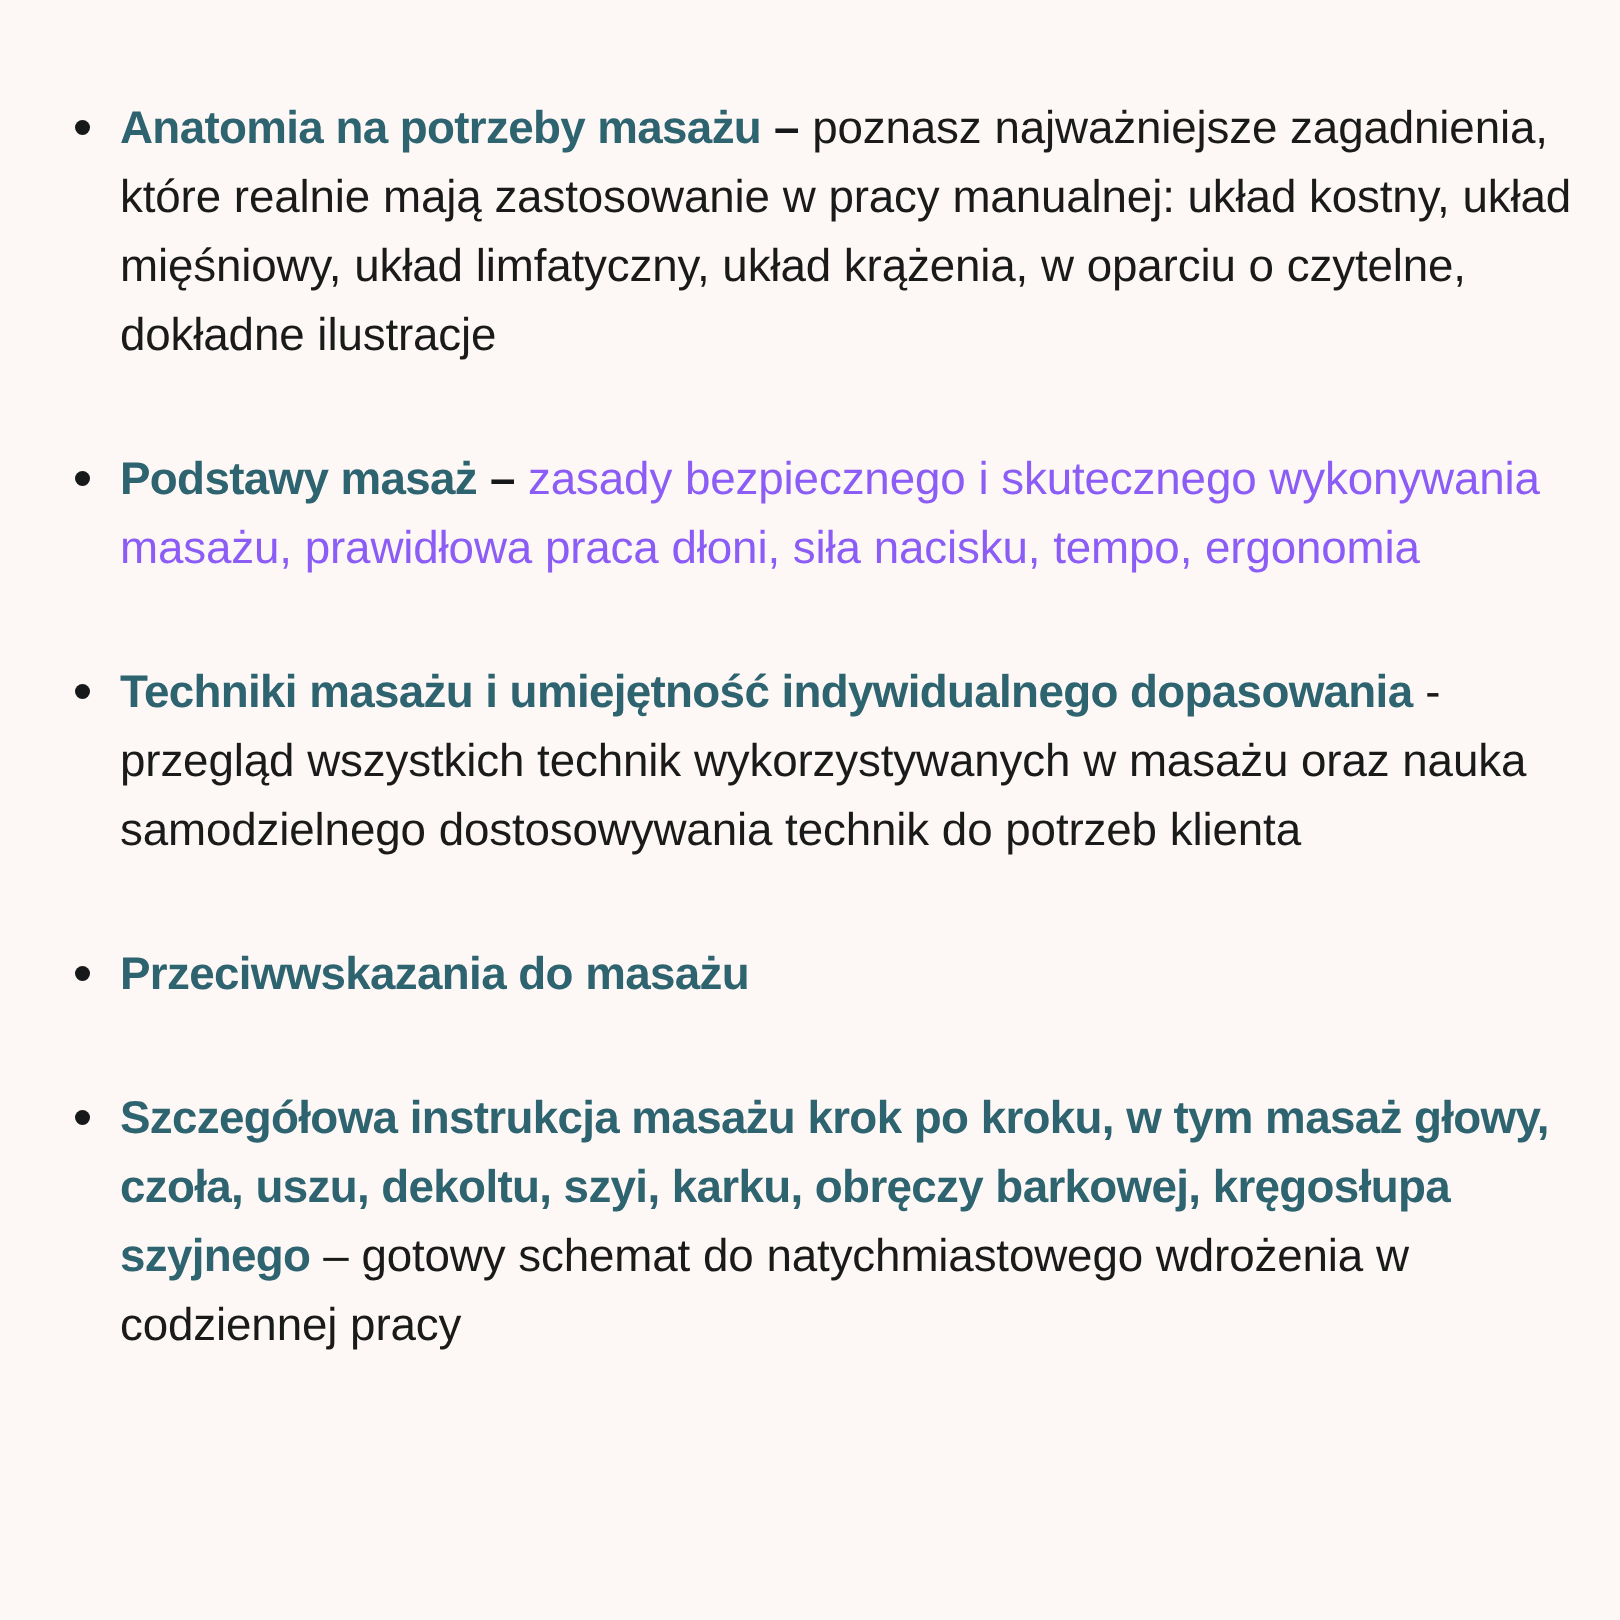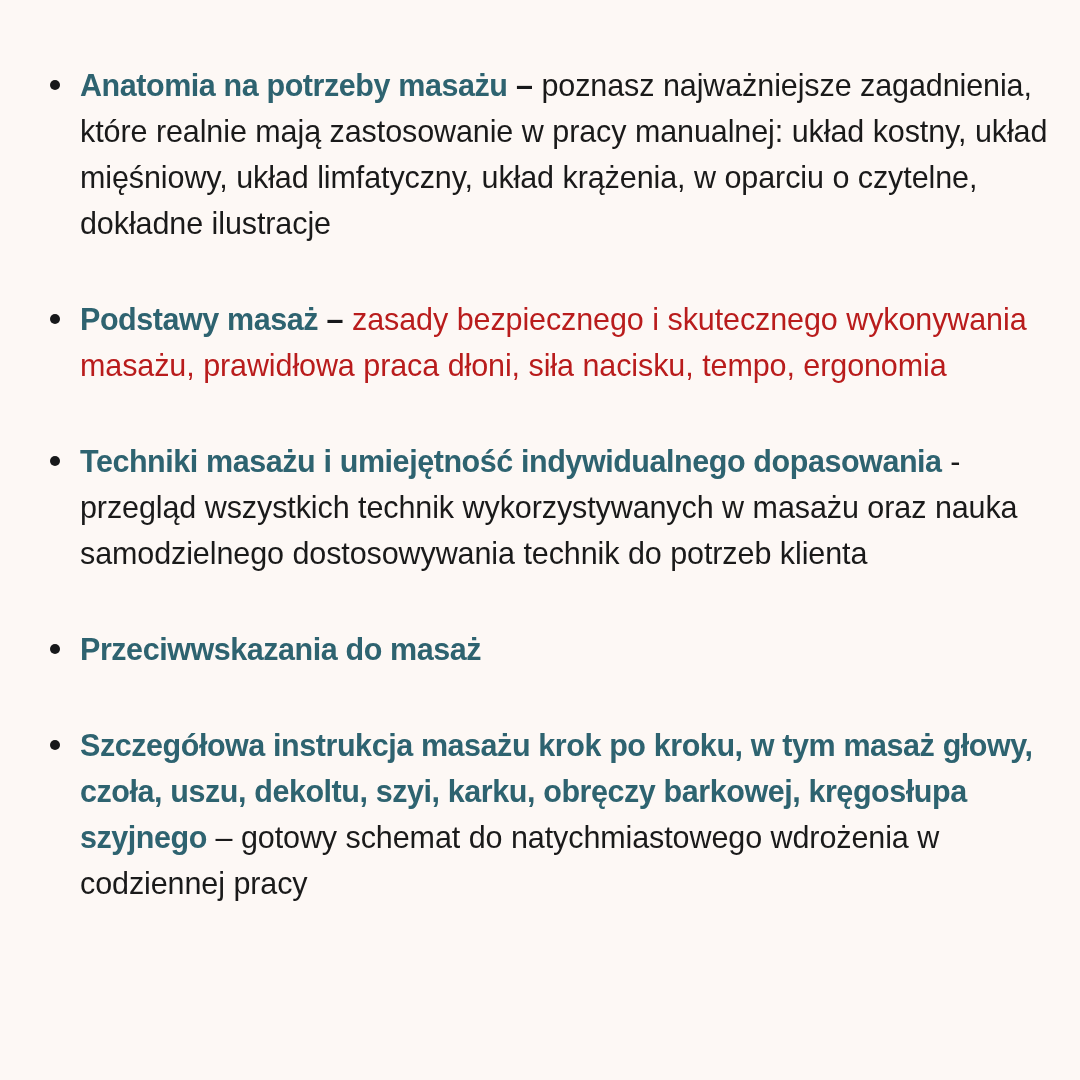--- a/index.html
+++ b/index.html
@@ -70,17 +70,17 @@
   .sep-thin {
     font-weight: normal;
     color: #1a1a1a;
   }
 </style>
 </head>
 <body style="background: rgb(253, 248, 245);">
 
 <ul id="bullet-list">
     <li class="bullet-item"><span class="bullet-marker" style="background: rgb(23, 24, 26);"></span><span class="lead" style="color: rgb(46, 99, 112);">Anatomia na potrzeby masażu</span> <span class="sep-bold">–</span> <span class="rest" style="color: rgb(26, 26, 26);">poznasz najważniejsze zagadnienia, które realnie mają zastosowanie w pracy manualnej: układ kostny, układ mięśniowy, układ limfatyczny, układ krążenia, w oparciu o czytelne, dokładne ilustracje</span></li>
-    <li class="bullet-item"><span class="bullet-marker" style="background: rgb(23, 24, 26);"></span><span class="lead" style="color: rgb(46, 99, 112);">Podstawy masaż</span> <span class="sep-bold">–</span> <span class="rest" style="color: #b91c1c;">zasady bezpiecznego i skutecznego wykonywania masażu, prawidłowa praca dłoni, siła nacisku, tempo, ergonomia</span></li>
+    <li class="bullet-item"><span class="bullet-marker" style="background: rgb(23, 24, 26);"></span><span class="lead" style="color: rgb(46, 99, 112);">Podstawy masaż</span> <span class="sep-bold">–</span> <span class="rest" style="color: #8b5cf6;">zasady bezpiecznego i skutecznego wykonywania masażu, prawidłowa praca dłoni, siła nacisku, tempo, ergonomia</span></li>
     <li class="bullet-item"><span class="bullet-marker" style="background: rgb(23, 24, 26);"></span><span class="lead" style="color: rgb(46, 99, 112);">Techniki masażu i umiejętność indywidualnego dopasowania</span> <span class="sep-thin">-</span> <span class="rest" style="color: rgb(26, 26, 26);">przegląd wszystkich technik wykorzystywanych w masażu oraz nauka samodzielnego dostosowywania technik do potrzeb klienta</span></li>
-    <li class="bullet-item"><span class="bullet-marker" style="background: rgb(23, 24, 26);"></span><span class="lead" style="color: rgb(46, 99, 112);">Przeciwwskazania do masaż</span></li>
+    <li class="bullet-item"><span class="bullet-marker" style="background: rgb(23, 24, 26);"></span><span class="lead" style="color: rgb(46, 99, 112);">Przeciwwskazania do masażu</span></li>
     <li class="bullet-item"><span class="bullet-marker" style="background: rgb(23, 24, 26);"></span><span class="lead" style="color: rgb(46, 99, 112);"> Szczegółowa instrukcja masażu krok po kroku, w tym masaż głowy, czoła, uszu, dekoltu, szyi, karku, obręczy barkowej, kręgosłupa szyjnego</span> <span class="sep-thin">–</span> <span class="rest" style="color: rgb(26, 26, 26);">gotowy schemat do natychmiastowego wdrożenia w codziennej pracy</span></li>
   </ul>
 
 </body></html>

